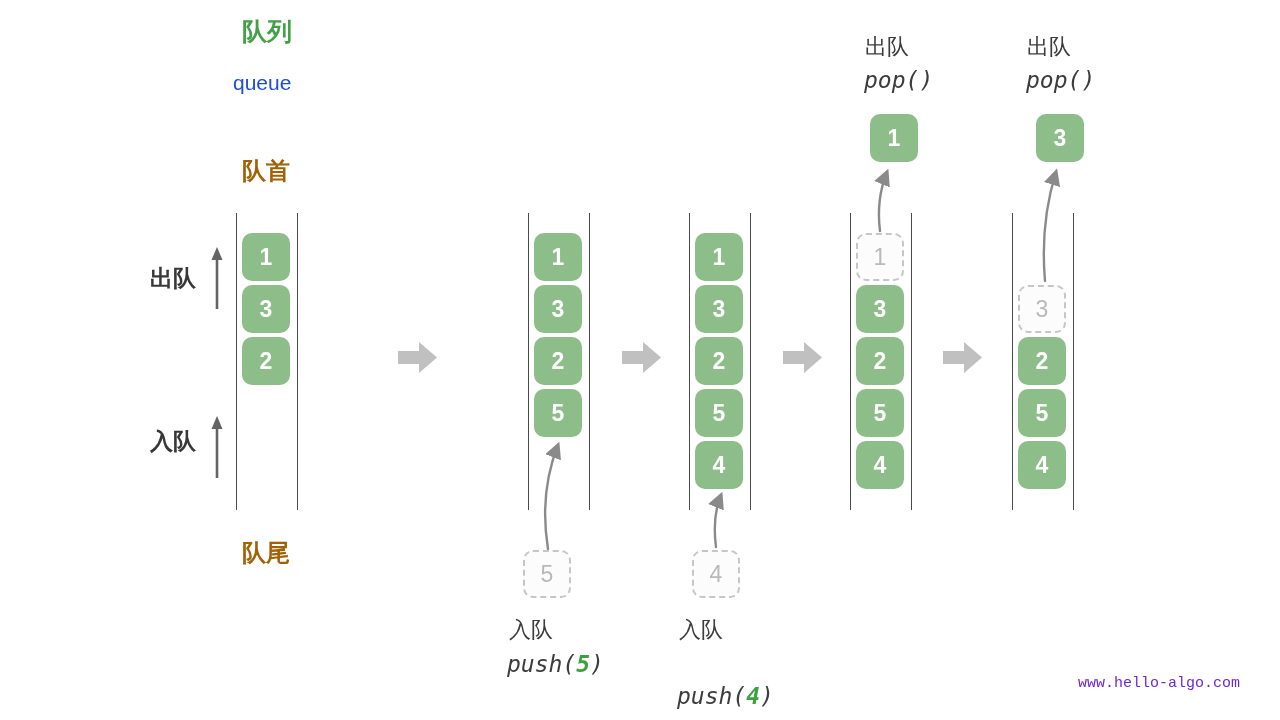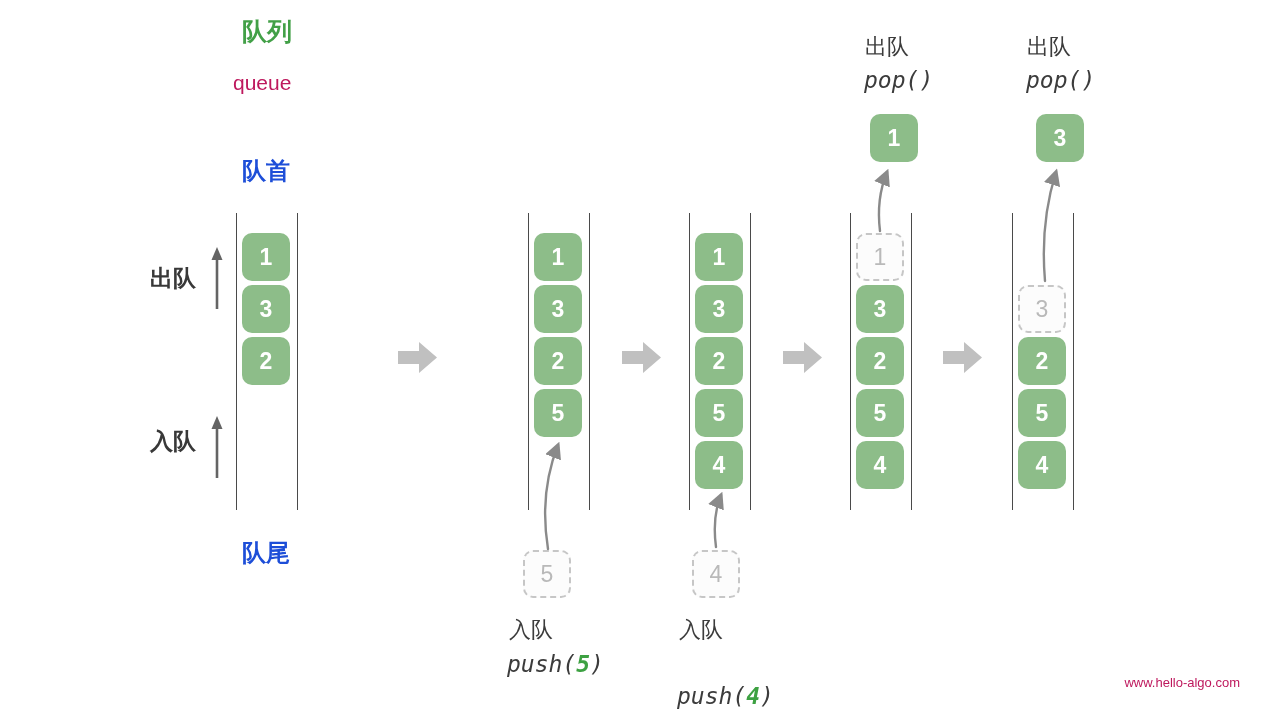--- a/index.html
+++ b/index.html
@@ -18,28 +18,28 @@
     position:absolute;left:5px;width:48px;height:48px;border-radius:10px;
     background:#8dbd89;color:#ffffff;font-weight:bold;font-size:23px;
     display:flex;align-items:center;justify-content:center;box-sizing:border-box;
   }
   .cell.ghost{
     background:#fcfcfc;border:2px dashed #c6c6c6;color:#b9b9b9;font-weight:normal;
   }
   .cell.floating{left:auto;} 
   
   .hd-zh{font-size:25px;font-weight:bold;color:#42a047;}
-  .hd-en{font-size:21px;color:#be185d;}
-  .bold-label{font-size:24px;font-weight:bold;color:#1d4ed8;}
+  .hd-en{font-size:21px;color:#1d4ed8;}
+  .bold-label{font-size:24px;font-weight:bold;color:#a16207;}
   .side-label{font-size:23px;font-weight:bold;color:#383838;}
   .op-zh{font-size:22px;color:#3c3c3c;}
   .op-code{font-family:"DejaVu Sans Mono","Liberation Mono",monospace;font-size:23px;color:#3c3c3c;font-style:italic;}
   .op-code .arg{color:#3da142;font-weight:bold;}
   .watermark{
-    font-family:Liberation Sans, sans-serif;font-size:13px;color:#be185d;
+    font-family:Liberation Mono, monospace;font-size:15px;color:#6d28d9;
   }
   svg{display:block;}
 </style>
 </head>
 <body>
 
 <div class="canvas">
 
   <div class="abs hd-zh" style="left:242px;top:15px;">队列</div>
   <div class="abs hd-en" style="left:233px;top:71px;">queue</div>

